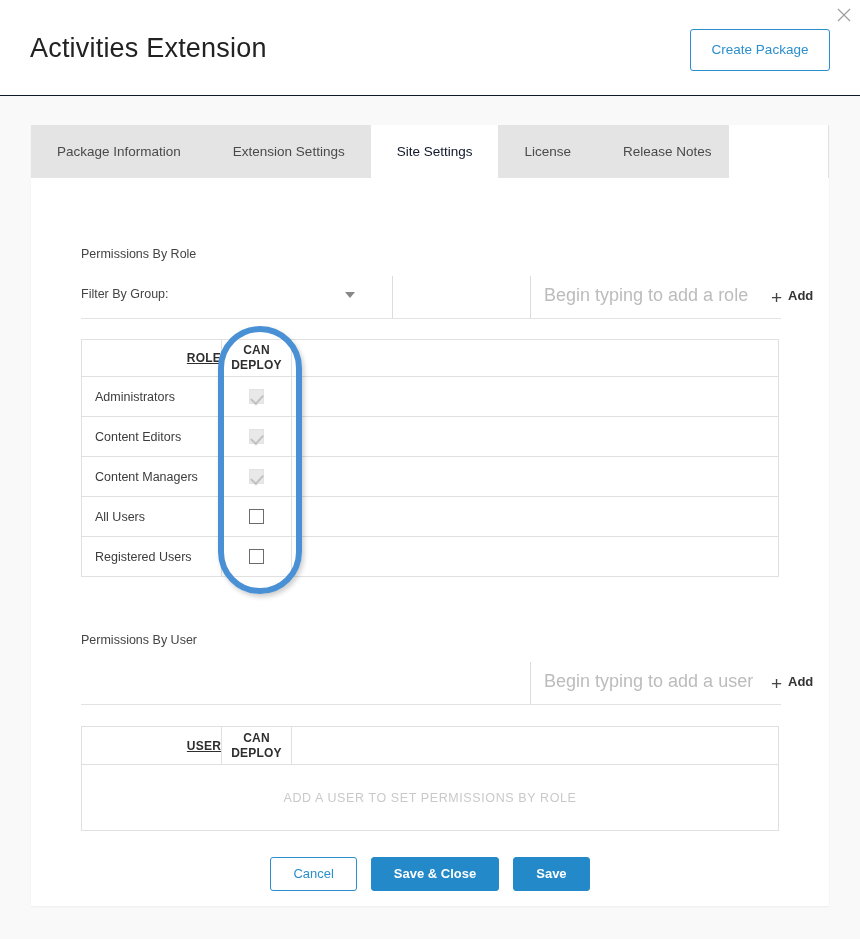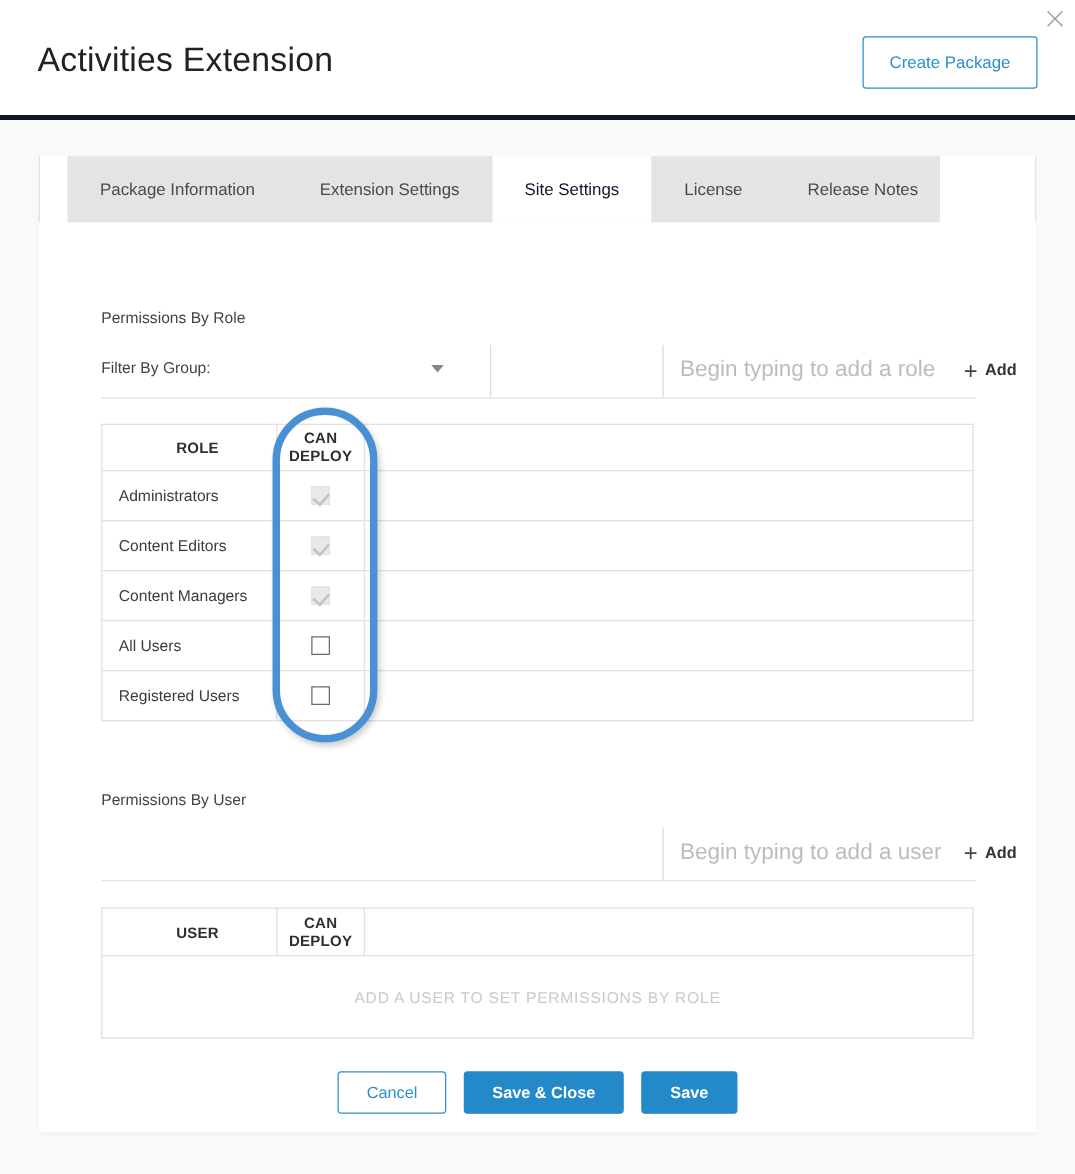--- a/index.html
+++ b/index.html
@@ -13,21 +13,21 @@
     position: relative;
     overflow: hidden;
   }
 
   
   .top-header {
     position: absolute;
     left: 0; top: 0;
     width: 860px; height: 96px;
     background: #ffffff;
-    border-bottom: 4px solid #0f172a;
+    border-bottom: 1px solid #0f172a;
   }
   .page-title {
     position: absolute;
     left: 30px; top: 33px;
     font-size: 27px;
     font-weight: 400;
     letter-spacing: 0.2px;
     color: #222;
     white-space: nowrap;
   }
@@ -68,21 +68,20 @@
   }
 
   
   .tabstrip {
     position: absolute;
     left: 31px; top: 125px;
     width: 698px; height: 53px;
     background: #e4e4e4;
     display: flex;
     align-items: stretch;
-    margin-left: 23px;
   }
   .tab {
     height: 53px;
     line-height: 53px;
     padding: 0 26px;
     font-size: 13.5px;
     color: #4a4a4a;
     cursor: pointer;
     white-space: nowrap;
     user-select: none;
@@ -170,22 +169,23 @@
     border: 1px solid #e0e0e0;
     padding: 0;
   }
   .perm-table th {
     font-weight: bold;
     font-size: 12px;
     color: #2e2e2e;
     letter-spacing: 0.2px;
   }
   .th-role, .th-user {
-    text-align: center;
+    text-align: right;
     padding-left: 13px !important;
+    text-decoration: underline;
   }
   .th-can-deploy { text-align: center; line-height: 1.22; }
   .role-cell {
     text-align: left;
     padding-left: 13px !important;
     color: #3c3c3c;
     font-size: 12.5px;
   }
   .chk-cell { text-align: center; }
 

